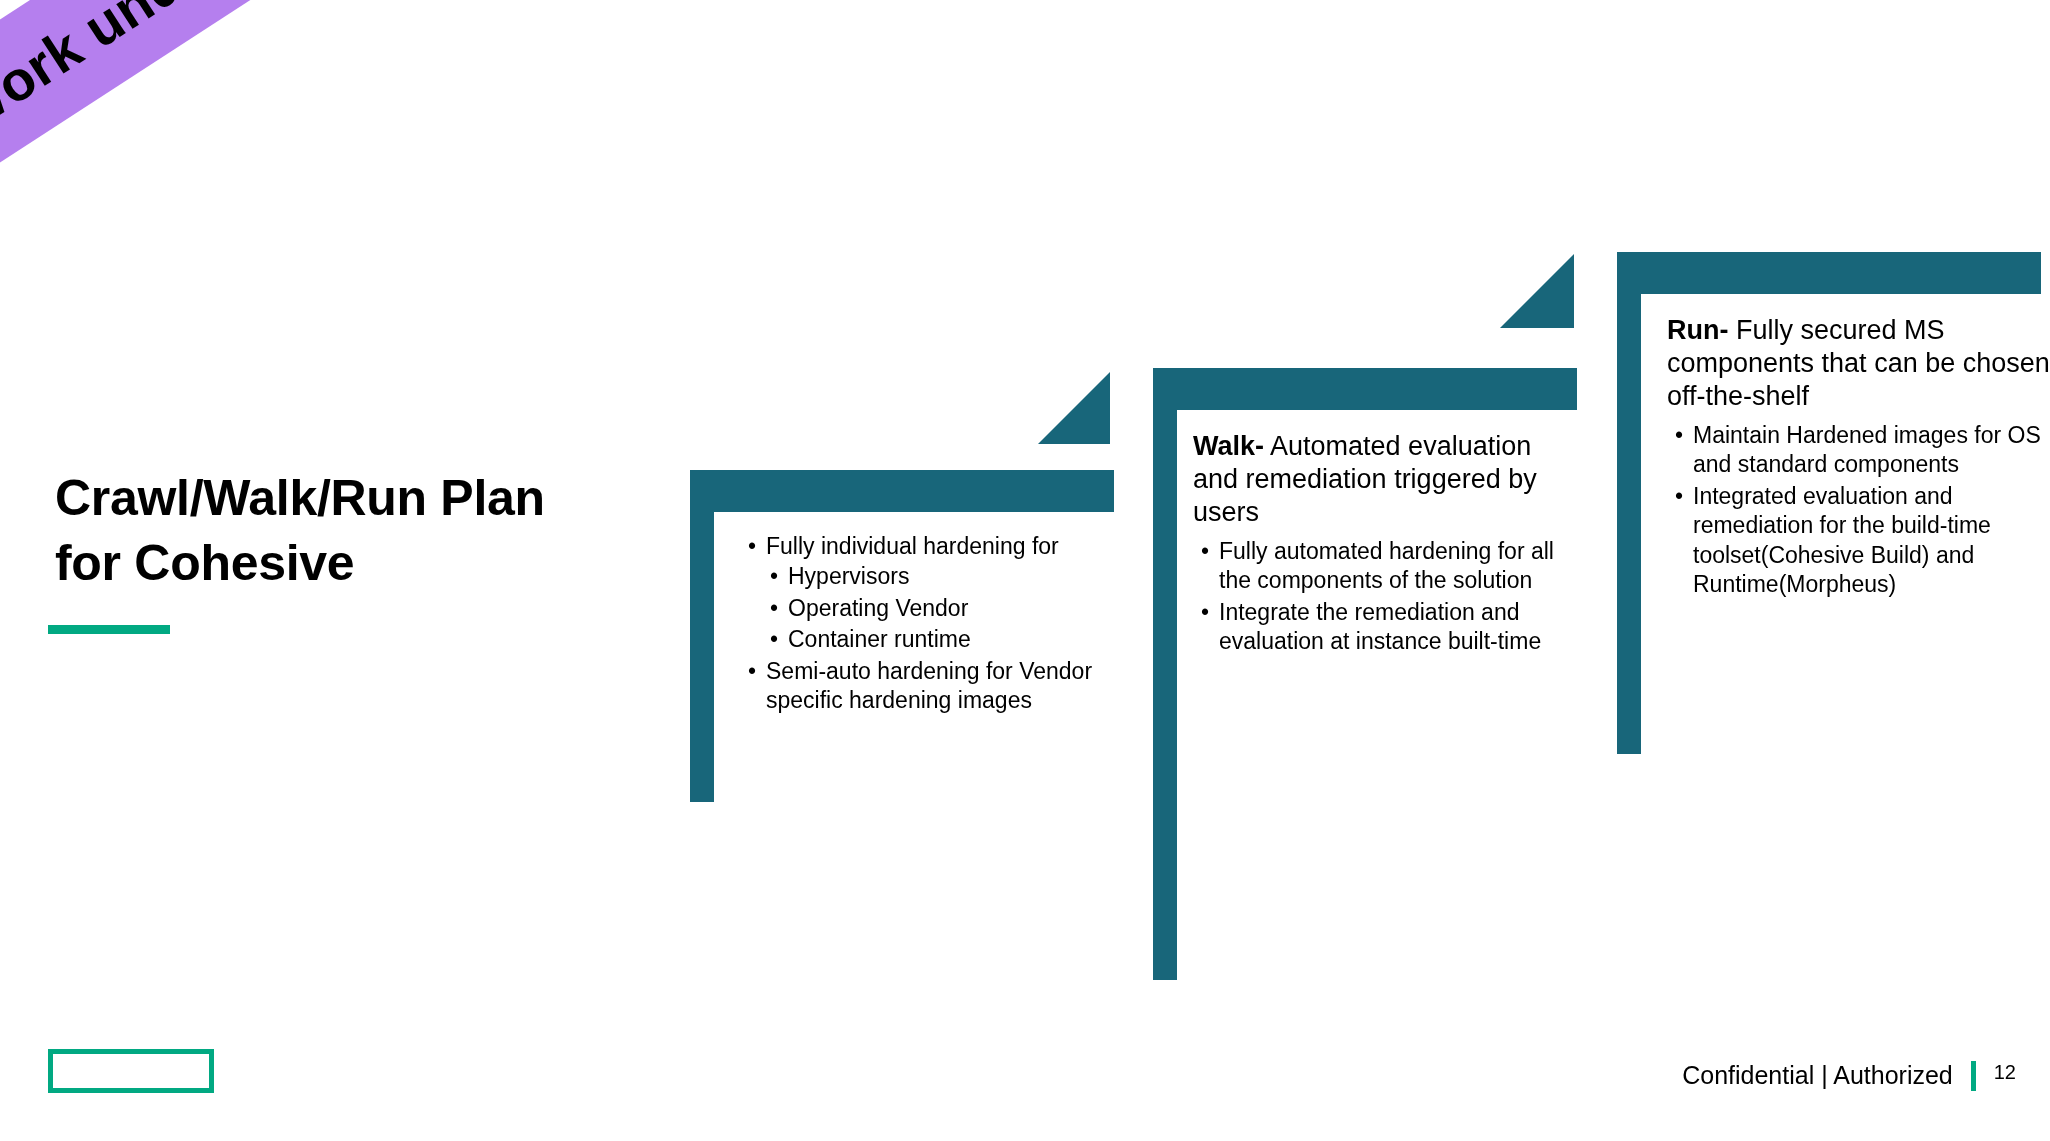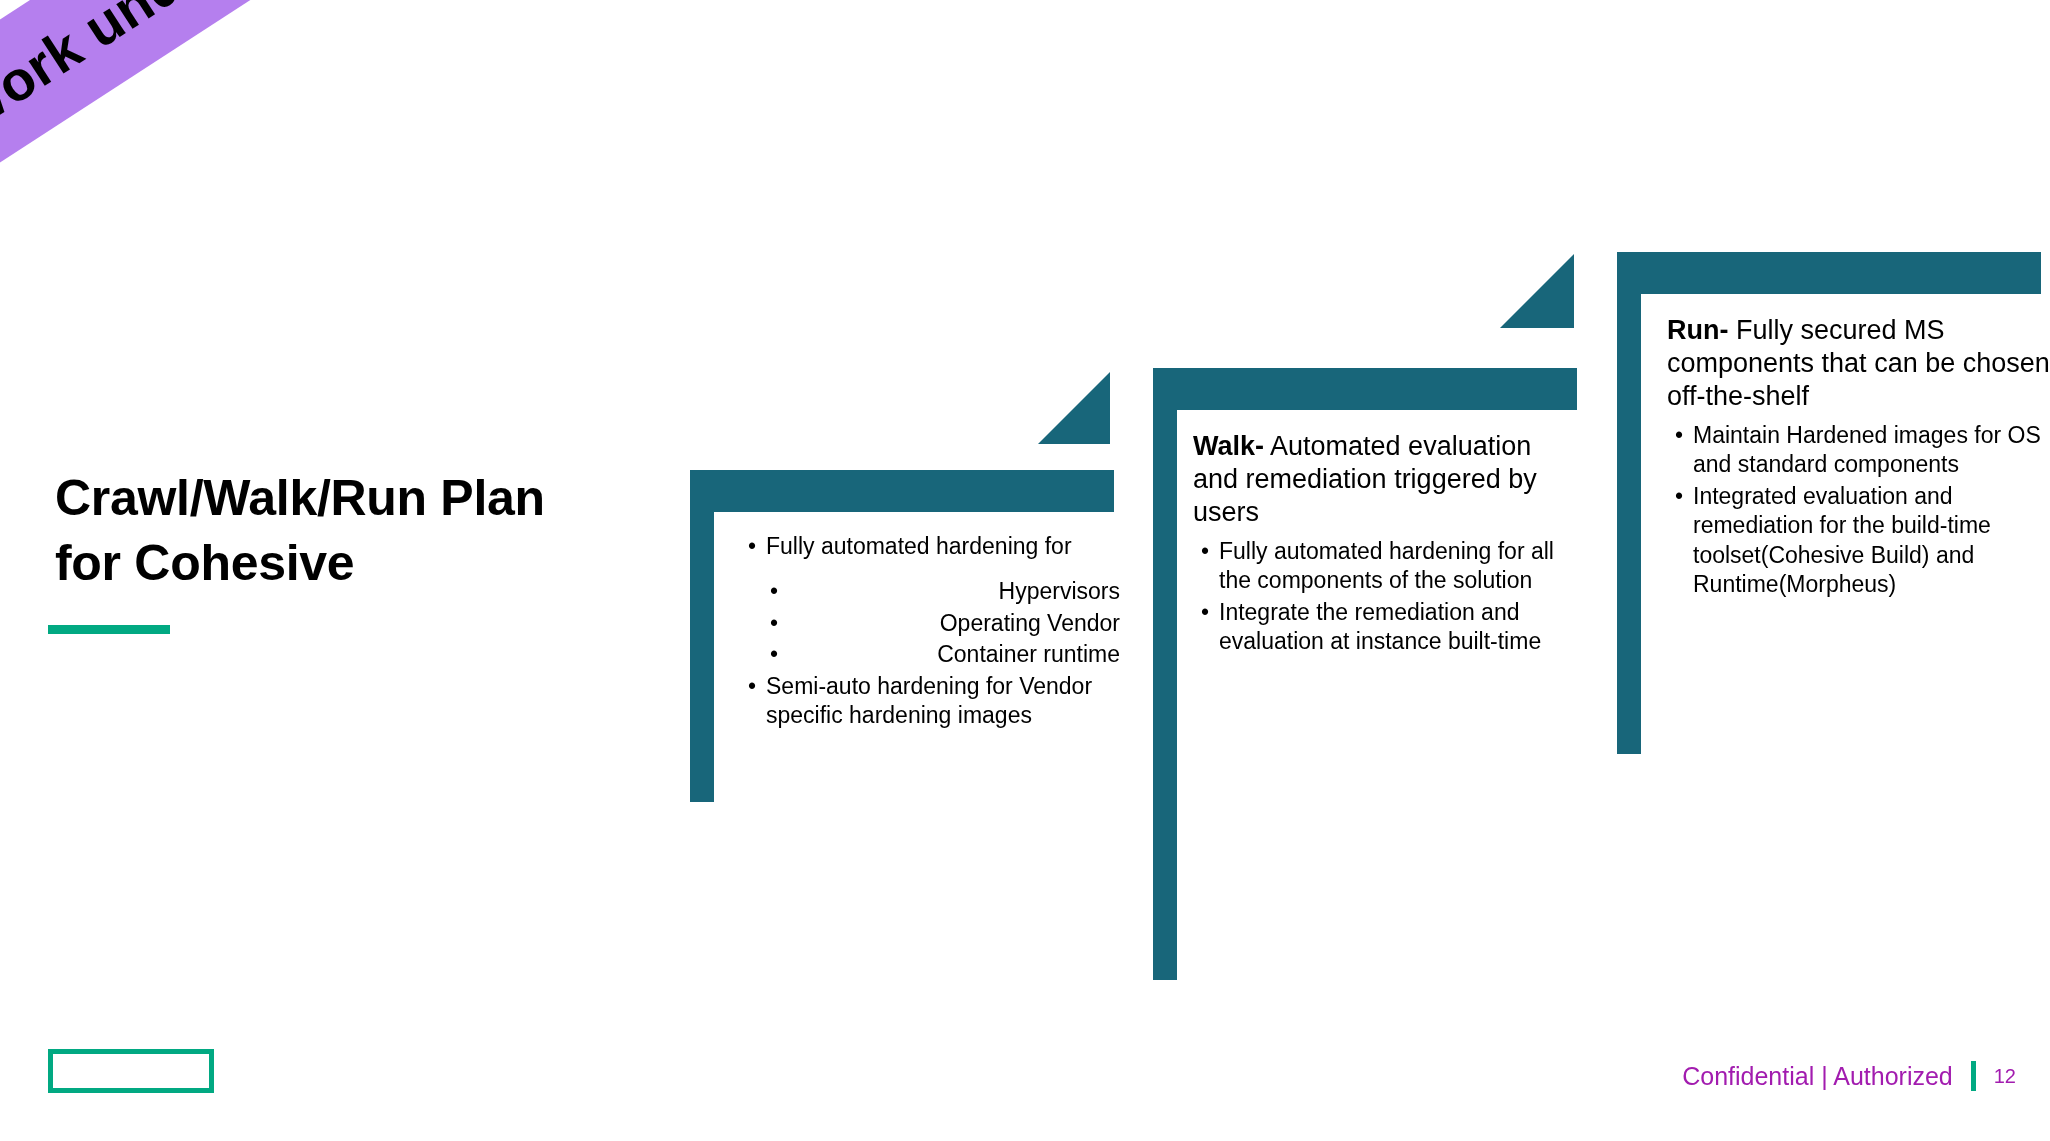--- a/index.html
+++ b/index.html
@@ -101,22 +101,21 @@
     color: #000000;
   }
   .step ul li::before {
     content: "•";
     position: absolute;
     left: -18px;
     top: 0;
   }
   .step ul ul {
     padding-left: 22px;
-    margin-top: 16px;
-    text-align: right;
+    margin-top: 1px;
   }
   .step ul ul li {
     font-size: 23px;
   }
 
   
   #step-crawl { left: 690px; top: 470px; width: 430px; }
   #step-crawl .header-bar { left: 0; top: 0; width: 424px; height: 42px; }
   #step-crawl .left-bar { left: 0; top: 42px; height: 290px; }
   #step-crawl .content { left: 50px; top: 62px; width: 380px; }
@@ -161,24 +160,24 @@
     height: 44px;
     border: 5px solid #01a982;
     box-sizing: border-box;
     background: #ffffff;
   }
   #footer-right {
     position: absolute;
     right: 34px;
     bottom: 50px;
     display: flex;
-    align-items: center;
+    align-items: flex-start;
     gap: 18px;
     font-size: 25px;
-    color: #a21caf;
+    color: #000000;
   }
   #footer-right .divider {
     display: inline-block;
     width: 5px;
     height: 30px;
     background: #01a982;
   }
   #footer-right .page-num {
     font-size: 20px;
   }
@@ -196,21 +195,21 @@
 </div>
 <div id="title-underline"></div>
 
 <div id="crawl-notch"></div>
 <div class="step" id="step-crawl">
   <div class="header-bar"></div>
   <div class="left-bar"></div>
   <div class="content">
     <ul>
       <li>
-        <span>Fully automated hardening for</span>
+        <span>Fully individual hardening for</span>
         <ul>
           <li>Hypervisors</li>
           <li>Operating Vendor</li>
           <li>Container runtime</li>
         </ul>
       </li>
       <li>Semi-auto hardening for Vendor specific hardening images</li>
     </ul>
   </div>
 </div>

